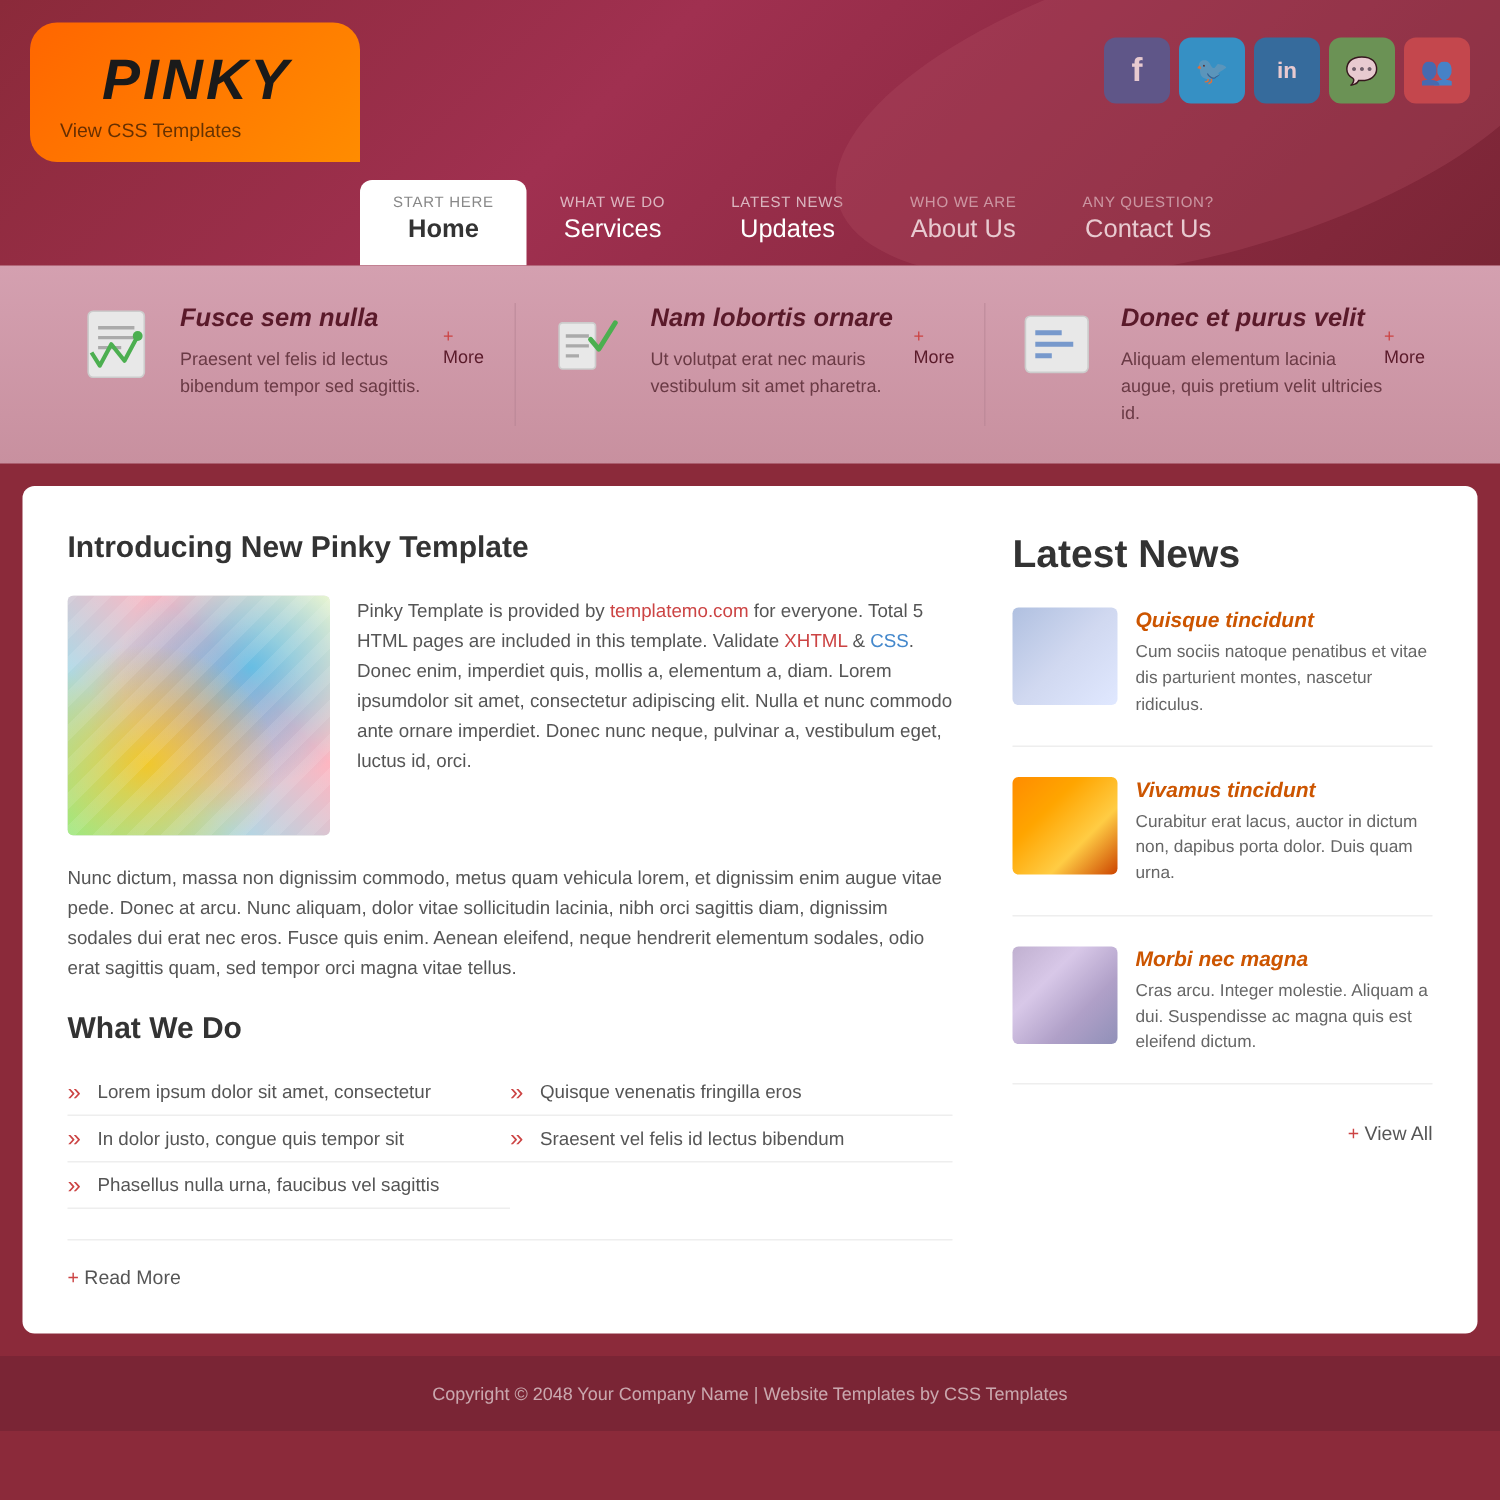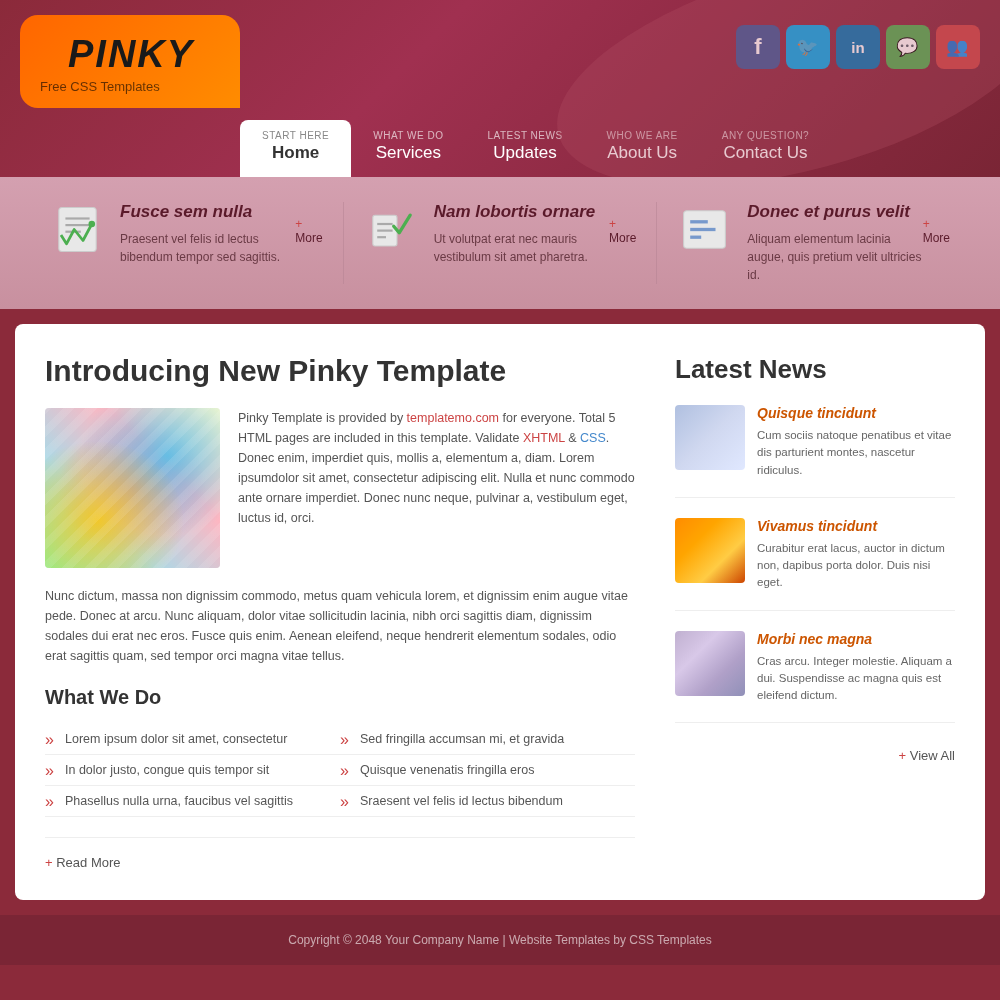--- a/index.html
+++ b/index.html
@@ -166,21 +166,21 @@
       margin: 15px;
       border-radius: 8px;
       padding: 30px;
       display: flex;
       gap: 40px;
     }
     .main-left { flex: 1; }
     .main-right { width: 280px; flex-shrink: 0; }
 
     .main-left h2 {
-      font-size: 30px;
+      font-size: 20px;
       color: #333;
       margin-bottom: 20px;
       font-weight: bold;
     }
     .intro-section {
       display: flex;
       gap: 18px;
       margin-bottom: 18px;
     }
     .intro-img {
@@ -340,21 +340,21 @@
     
     .features-strip { position: relative; }
   </style>
 </head>
 <body>
 
 <div class="header">
   <div class="header-top">
     <div class="logo-box">
       <div class="logo-text">PINKY</div>
-      <div class="logo-sub">Free CSS Templates</div>
+      <div class="logo-sub">View CSS Templates</div>
     </div>
     <div class="social-icons">
       <div class="social-icon si-fb">f</div>
       <div class="social-icon si-tw" style="font-size:18px;">🐦</div>
       <div class="social-icon si-li" style="font-size:15px;font-weight:bold;">in</div>
       <div class="social-icon si-msg" style="font-size:18px;">💬</div>
       <div class="social-icon si-ppl" style="font-size:18px;">👥</div>
     </div>
   </div>
 
@@ -460,21 +460,20 @@
 
     <div class="what-we-do">
       <h3>What We Do</h3>
       <div class="wwd-list">
         <ul class="wwd-col">
           <li>Lorem ipsum dolor sit amet, consectetur</li>
           <li>In dolor justo, congue quis tempor sit</li>
           <li>Phasellus nulla urna, faucibus vel sagittis</li>
         </ul>
         <ul class="wwd-col">
-          <li>Sed fringilla accumsan mi, et gravida</li>
           <li>Quisque venenatis fringilla eros</li>
           <li>Sraesent vel felis id lectus bibendum</li>
         </ul>
       </div>
     </div>
 
     <div class="read-more-bar">Read More</div>
   </div>
 
   <div class="main-right">
@@ -485,21 +484,21 @@
       <div class="news-text">
         <h4>Quisque tincidunt</h4>
         <p>Cum sociis natoque penatibus et vitae dis parturient montes, nascetur ridiculus.</p>
       </div>
     </div>
 
     <div class="news-item">
       <div class="news-thumb news-thumb-2"></div>
       <div class="news-text">
         <h4>Vivamus tincidunt</h4>
-        <p>Curabitur erat lacus, auctor in dictum non, dapibus porta dolor. Duis nisi eget.</p>
+        <p>Curabitur erat lacus, auctor in dictum non, dapibus porta dolor. Duis quam urna.</p>
       </div>
     </div>
 
     <div class="news-item">
       <div class="news-thumb news-thumb-3"></div>
       <div class="news-text">
         <h4>Morbi nec magna</h4>
         <p>Cras arcu. Integer molestie. Aliquam a dui. Suspendisse ac magna quis est eleifend dictum.</p>
       </div>
     </div>

